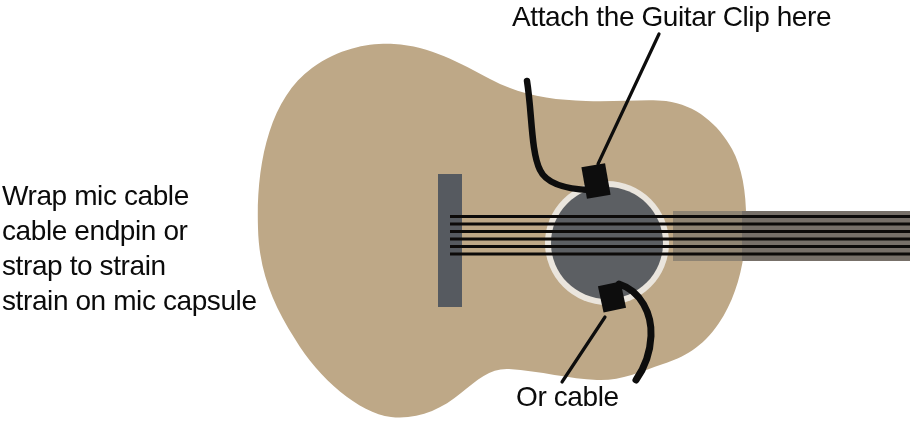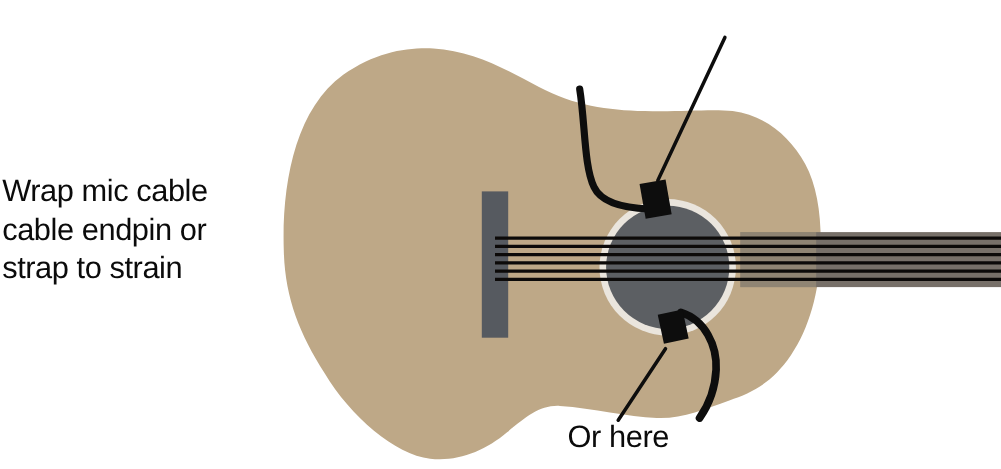--- a/index.html
+++ b/index.html
@@ -13,21 +13,21 @@
   .diagram-svg{position:absolute;left:0;top:0;}
   .label{
     position:absolute;
     color:#0b0b0b;
     font-size:28px;
     letter-spacing:-0.4px;
     white-space:nowrap;
     line-height:34px;
   }
   .label-top{left:512px;top:0px;}
-  .label-left{left:2px;top:156px;line-height:35px;}
+  .label-left{left:2px;top:178px;line-height:35px;}
   .label-bottom{left:516px;top:380px;}
 </style>
 </head>
 <body>
 
 <div class="stage">
 
   <svg class="diagram-svg" width="910" height="426" viewBox="0 0 910 426">
 
     <path d="M 258,228
@@ -74,22 +74,24 @@
 
     <path d="M 619,284 C 641,291 652,314 651,336 C 650,357 643,370 636,380" fill="none" stroke-width="7" stroke-linecap="round" stroke="#0d0d0d"></path>
 
     <g transform="translate(612,297) rotate(-12)">
       <rect x="-11.5" y="-13.5" width="23" height="27" fill="#0d0d0d"></rect>
     </g>
 
     <line x1="562" y1="382" x2="605" y2="317" stroke-width="3.2" stroke-linecap="round" stroke="#0d0d0d"></line>
   </svg>
 
+  <div class="label label-top">Attach the Guitar Clip here</div>
 
   <div class="label label-left">
     <div>Wrap mic cable</div>
     <div>cable endpin or</div>
     <div>strap to strain</div>
+    <div>strain on mic capsule</div>
   </div>
 
-  <div class="label label-bottom">Or here</div>
+  <div class="label label-bottom">Or cable</div>
 
 </div>
 
 </body></html>

